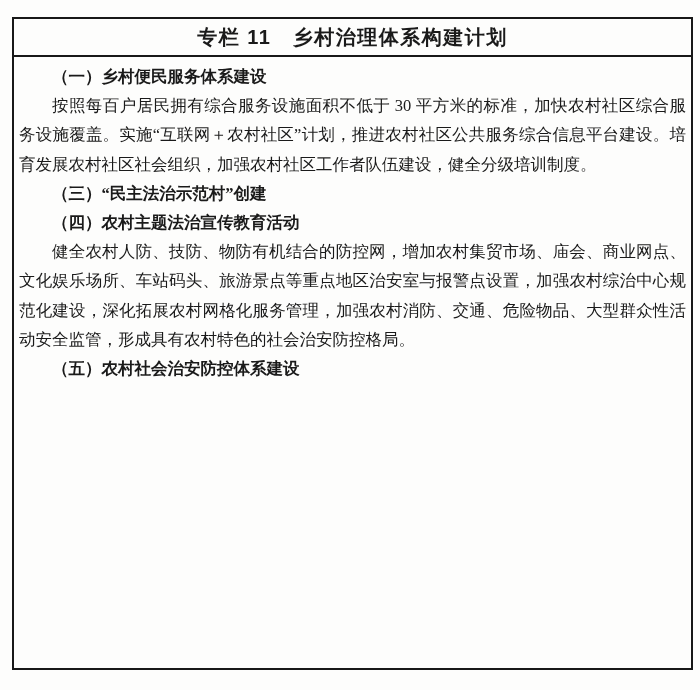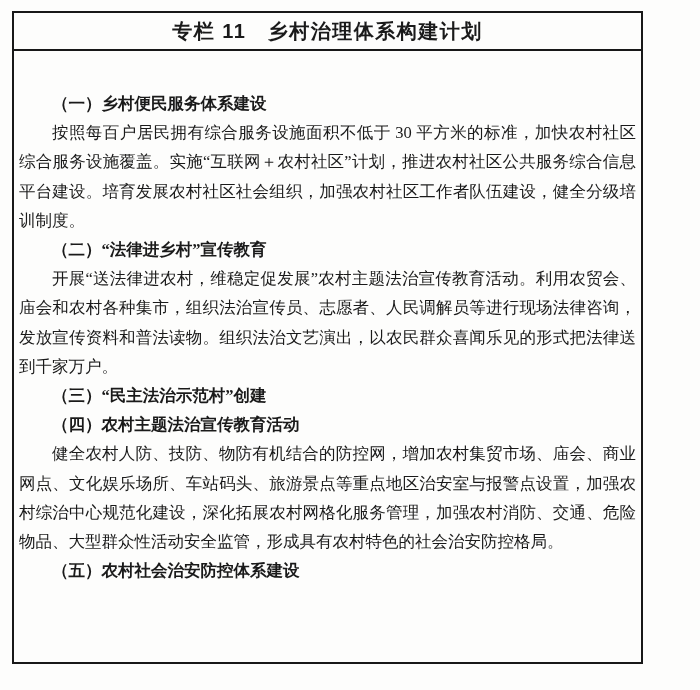--- a/index.html
+++ b/index.html
@@ -11,22 +11,22 @@
     position: relative;
     width: 700px;
     height: 690px;
     background: #fdfdfc;
     font-family: "Liberation Serif", "DejaVu Serif", serif;
     color: #1a1a1a;
   }
   .panel {
     position: absolute;
     left: 12px;
-    top: 11px;
-    width: 631px;
+    top: 17px;
+    width: 681px;
     height: 653px;
     border: 2.5px solid #181818;
     background: #fdfdfc;
     box-sizing: border-box;
   }
   .title-bar {
     height: 36px;
     border-bottom: 2px solid #181818;
     display: flex;
     align-items: center;
@@ -36,21 +36,20 @@
     font-size: 20px;
     letter-spacing: 1.5px;
     white-space: pre;
   }
   .content {
     padding: 5px 5px 0 5px;
     font-size: 16.5px;
     line-height: 29.2px;
     text-align: justify;
     text-justify: inter-ideograph;
-    margin-top: 33px;
   }
   .content p {
     margin: 0;
     text-indent: 2em;
   }
   .sec-heading {
     font-weight: bold;
   }
 </style>
 </head>
@@ -61,24 +60,20 @@
 
     <div class="title-bar">专栏 11　乡村治理体系构建计划</div>
 
     <div class="content">
 
       <div>
         <p class="sec-heading">（一）乡村便民服务体系建设</p>
         <p class="sec-body">按照每百户居民拥有综合服务设施面积不低于 30 平方米的标准，加快农村社区综合服务设施覆盖。实施“互联网＋农村社区”计划，推进农村社区公共服务综合信息平台建设。培育发展农村社区社会组织，加强农村社区工作者队伍建设，健全分级培训制度。</p>
       </div>
 
-      <div>
-        <p class="sec-heading">（二）“法律进乡村”宣传教育</p>
-        <p class="sec-body">开展“送法律进农村，维稳定促发展”农村主题法治宣传教育活动。利用农贸会、庙会和农村各种集市，组织法治宣传员、志愿者、人民调解员等进行现场法律咨询，发放宣传资料和普法读物。组织法治文艺演出，以农民群众喜闻乐见的形式把法律送到千家万户。</p>
-      </div>
 
       <div>
         <p class="sec-heading">（三）“民主法治示范村”创建</p>
       </div>
 
       <div>
         <p class="sec-heading">（四）农村主题法治宣传教育活动</p>
         <p class="sec-body">健全农村人防、技防、物防有机结合的防控网，增加农村集贸市场、庙会、商业网点、文化娱乐场所、车站码头、旅游景点等重点地区治安室与报警点设置，加强农村综治中心规范化建设，深化拓展农村网格化服务管理，加强农村消防、交通、危险物品、大型群众性活动安全监管，形成具有农村特色的社会治安防控格局。</p>
       </div>
 

